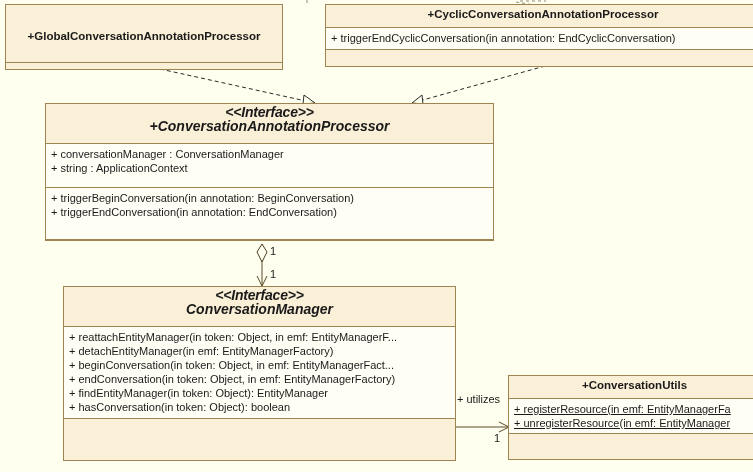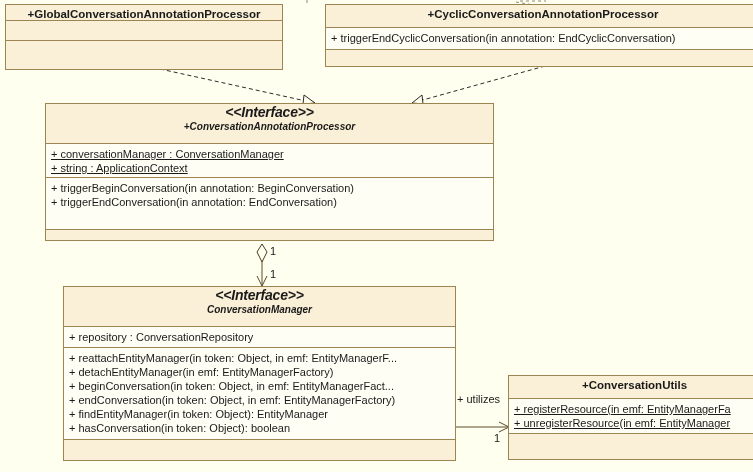--- a/index.html
+++ b/index.html
@@ -58,21 +58,21 @@
     background: #faefd7;
   }
   .stereotype {
     font-size: 14px;
     font-weight: bold;
     font-style: italic;
     line-height: 12px;
     letter-spacing: -0.2px;
   }
   .cls-name {
-    font-size: 10px;
+    font-size: 14px;
     font-weight: bold;
     line-height: 17px;
     white-space: nowrap;
   }
   .cls-name.italic { font-style: italic; }
   .cls-name.plain {
     font-size: 11.5px;
     line-height: 15px;
   }
   .member {
@@ -114,21 +114,21 @@
     <line x1="262" y1="244" x2="262" y2="286" stroke="#5a4a28" stroke-width="1"></line>
     <polygon points="262,244 267,252 262,262 257,252" fill="#ffffef" stroke="#4a3d22" stroke-width="1"></polygon>
     <polyline points="257,276 262,286 267,276" fill="none" stroke="#5a4a28" stroke-width="1"></polyline>
 
      ConversationUtils (utilizes) --&gt;
     <line x1="456" y1="427" x2="508" y2="427" stroke="#5a4a28" stroke-width="1"></line>
     <polyline points="499,422 509,427 499,432" fill="none" stroke="#5a4a28" stroke-width="1"></polyline>
   </svg>
 
   <div class="uml-class" style="left:5px; top:4px; width:278px; height:66px;">
-    <div class="cmp cmp-header" style="height:16px;">
+    <div class="cmp cmp-header" style="height:36px;margin-top:22px;">
       <div class="cls-name plain">+GlobalConversationAnnotationProcessor</div>
     </div>
     <div class="cmp cmp-empty" style="height:20px;"></div>
     <div class="cmp cmp-empty" style="height:20px;"></div>
   </div>
 
   <div class="uml-class" style="left:325px; top:4px; width:436px; height:63px;">
     <div class="cmp cmp-header" style="height:23px;">
       <div class="cls-name plain">+CyclicConversationAnnotationProcessor</div>
     </div>
@@ -136,38 +136,35 @@
       <div class="member">+ triggerEndCyclicConversation(in annotation: EndCyclicConversation)</div>
     </div>
     <div class="cmp cmp-empty" style="height:16px;"></div>
   </div>
 
   <div class="uml-class" style="left:45px; top:103px; width:449px; height:138px;">
     <div class="cmp cmp-header" style="height:40px;">
       <div class="stereotype">&lt;&lt;Interface&gt;&gt;</div>
       <div class="cls-name italic">+ConversationAnnotationProcessor</div>
     </div>
-    <div class="cmp cmp-body" style="height:34px;text-decoration:underline;">
+    <div class="cmp cmp-body" style="height:44px;">
       <div class="member">+ conversationManager : ConversationManager</div>
       <div class="member">+ string : ApplicationContext</div>
     </div>
     <div class="cmp cmp-body" style="height:52px;">
       <div class="member">+ triggerBeginConversation(in annotation: BeginConversation)</div>
       <div class="member">+ triggerEndConversation(in annotation: EndConversation)</div>
     </div>
     <div class="cmp cmp-empty" style="height:10px;"></div>
   </div>
 
   <div class="uml-class" style="left:63px; top:286px; width:393px; height:175px;">
     <div class="cmp cmp-header" style="height:40px;">
       <div class="stereotype">&lt;&lt;Interface&gt;&gt;</div>
       <div class="cls-name italic">ConversationManager</div>
-    </div>
-    <div class="cmp cmp-body" style="height:21px;">
-      <div class="member">+ repository : ConversationRepository</div>
     </div>
     <div class="cmp cmp-body" style="height:92px;">
       <div class="member">+ reattachEntityManager(in token: Object, in emf: EntityManagerF...</div>
       <div class="member">+ detachEntityManager(in emf: EntityManagerFactory)</div>
       <div class="member">+ beginConversation(in token: Object, in emf: EntityManagerFact...</div>
       <div class="member">+ endConversation(in token: Object, in emf: EntityManagerFactory)</div>
       <div class="member">+ findEntityManager(in token: Object): EntityManager</div>
       <div class="member">+ hasConversation(in token: Object): boolean</div>
     </div>
     <div class="cmp cmp-empty" style="height:20px;"></div>

